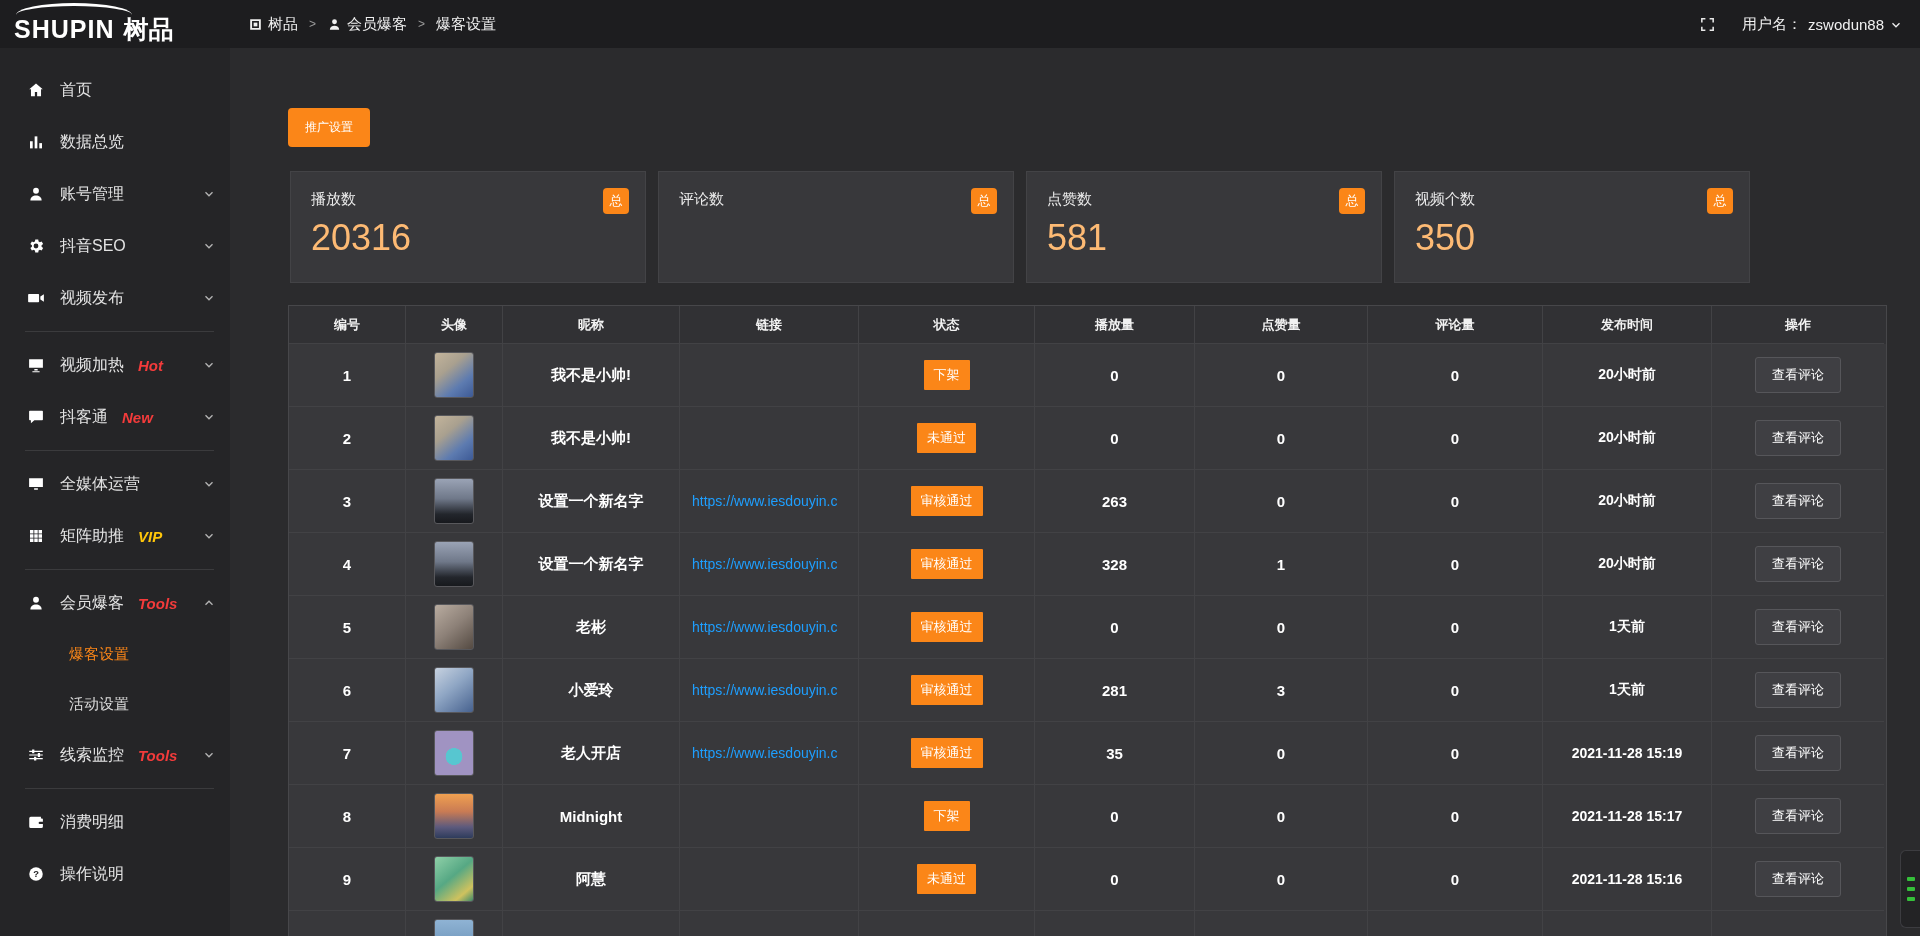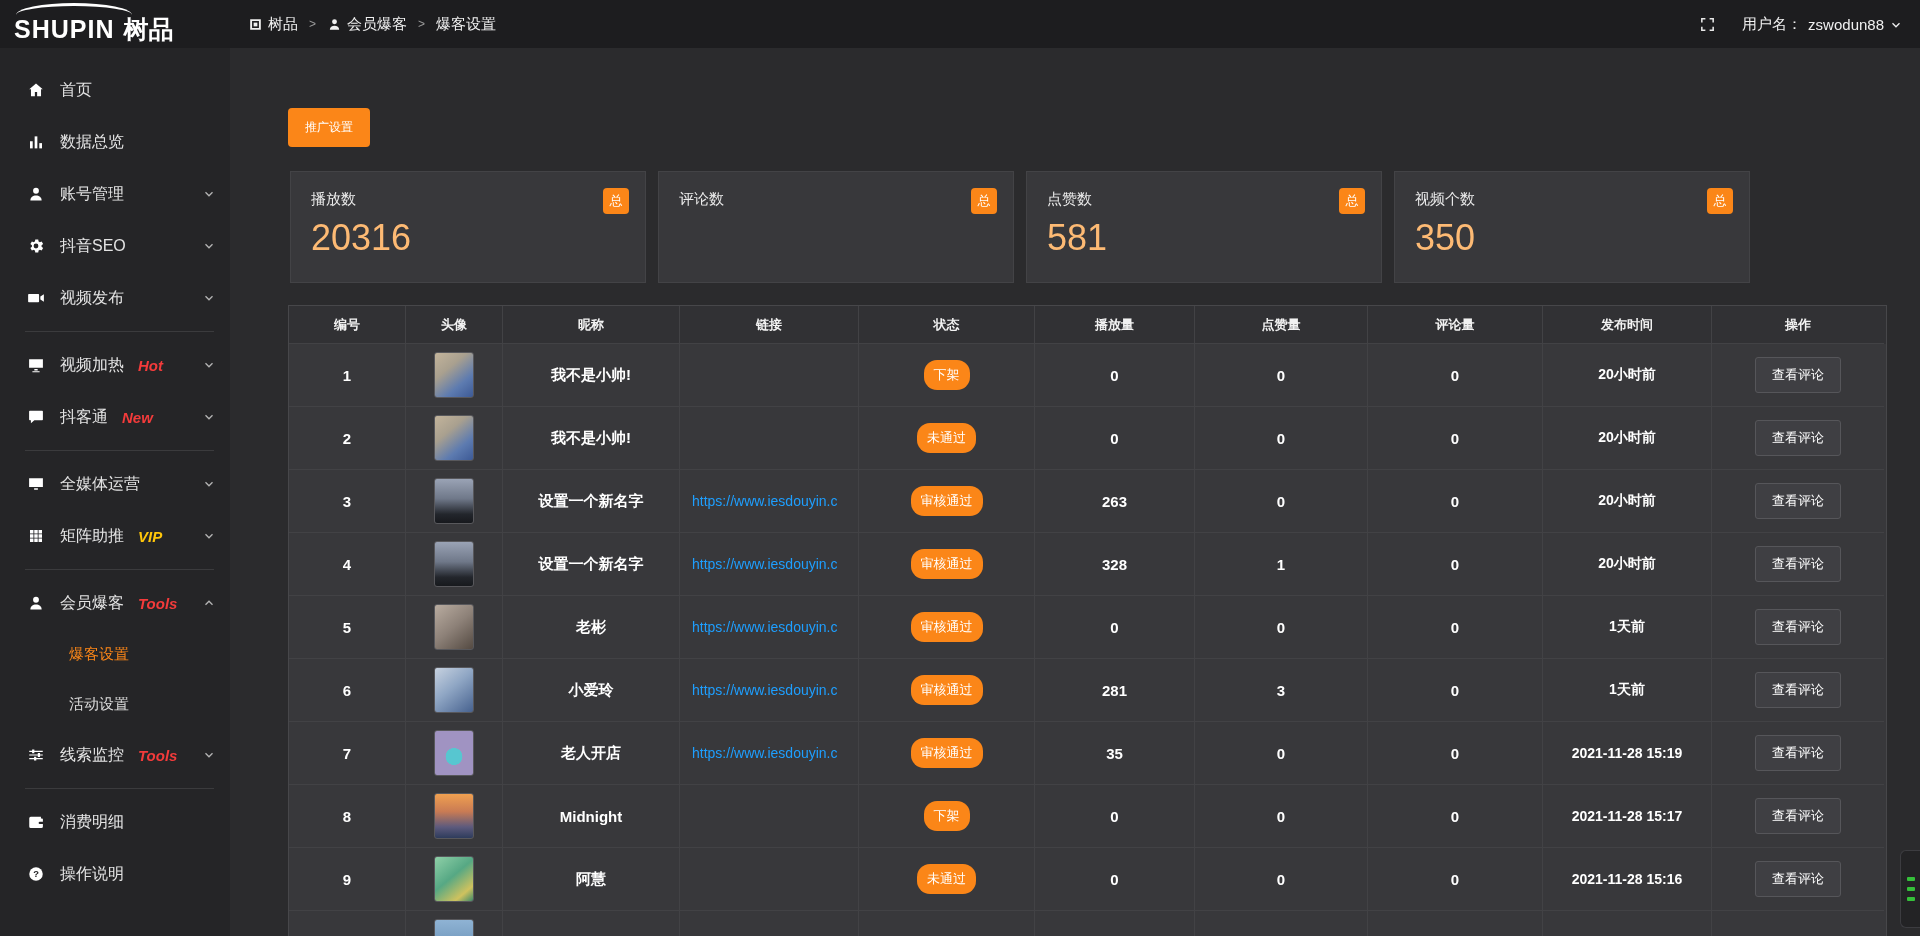--- a/index.html
+++ b/index.html
@@ -73,21 +73,21 @@
   .avatar { width:40px; height:46px; border-radius:3px; border:1px solid #58585c; }
   .av-boy-photo { background:linear-gradient(140deg,#c3b49b 0%,#a9a08f 35%,#5d7bb0 70%,#3d5a96 100%); }
   .av-sky-photo { background:linear-gradient(180deg,#9aa3b5 0%,#6f7889 45%,#23262c 80%,#17191d 100%); }
   .av-man-photo { background:linear-gradient(140deg,#b9aca0 0%,#8d8178 50%,#544a42 100%); }
   .av-woman-photo { background:linear-gradient(140deg,#c7d2e0 0%,#8fa6c4 45%,#47628f 100%); }
   .av-cartoon-purple { background:radial-gradient(circle at 50% 58%,#57c6d0 0 26%,#a093c2 27% 100%); }
   .av-sunset-photo { background:linear-gradient(180deg,#f0a050 0%,#c97b54 40%,#5d5a7d 75%,#2e3c5c 100%); }
   .av-green-art { background:linear-gradient(140deg,#8fd0a8 0%,#56a884 45%,#cfc25e 80%,#3f8a6a 100%); }
   .av-blue-photo { background:linear-gradient(180deg,#8fb3d4 0%,#5b84ab 100%); }
   .status-badge { background:#fb8618; color:#fff; font-size:13px; padding:6px 10px;
-    border-radius:13px; white-space:nowrap; }
+    border-radius:1px; white-space:nowrap; }
   .action-btn { background:#3f3f43; border:1px solid #56565a; color:#fff;
     font-size:13px; padding:8px 16px; border-radius:3px; cursor:pointer; font-family:inherit; }
   
   .floating-widget { position:absolute; right:0; bottom:8px; width:20px; height:78px;
     background:#232325; border:1px solid #3c3c40; border-right:none;
     border-radius:6px 0 0 6px; display:flex; flex-direction:column;
     align-items:center; justify-content:center; gap:6px; cursor:pointer; }
   .fw-dot { width:8px; height:4px; background:#35c03a; border-radius:1px; }
 </style>
 </head>

